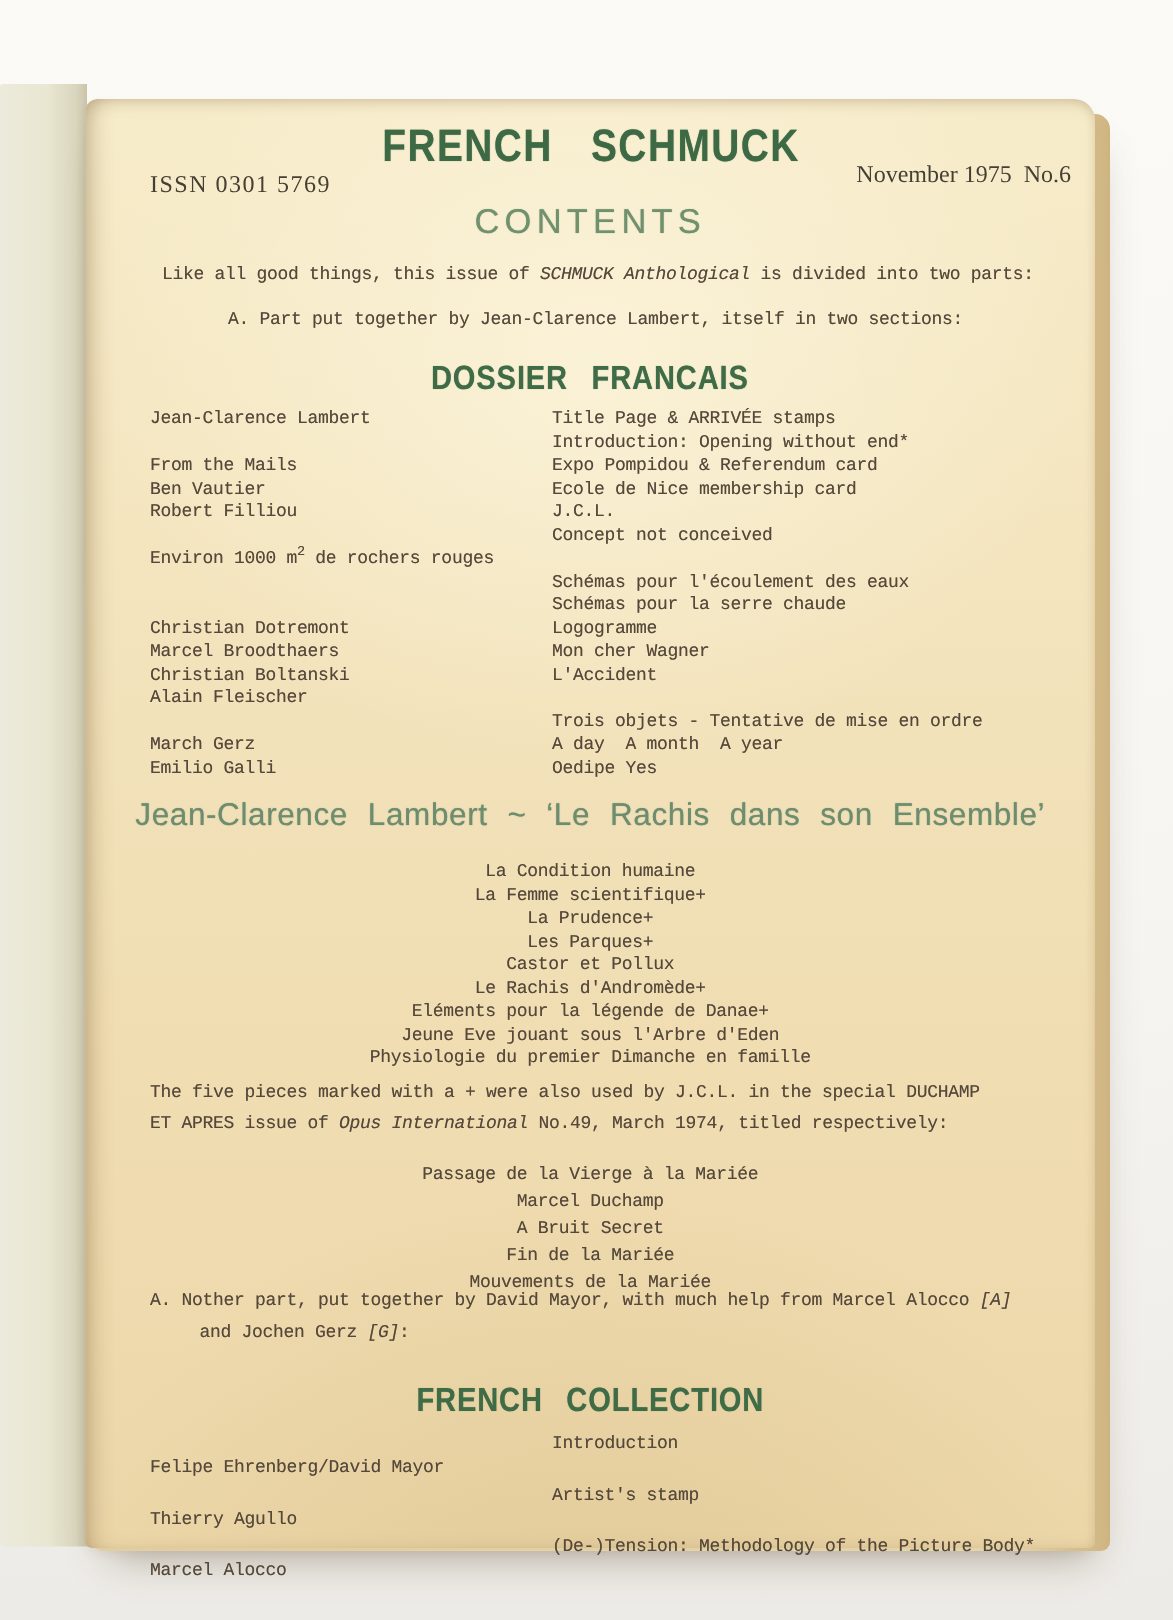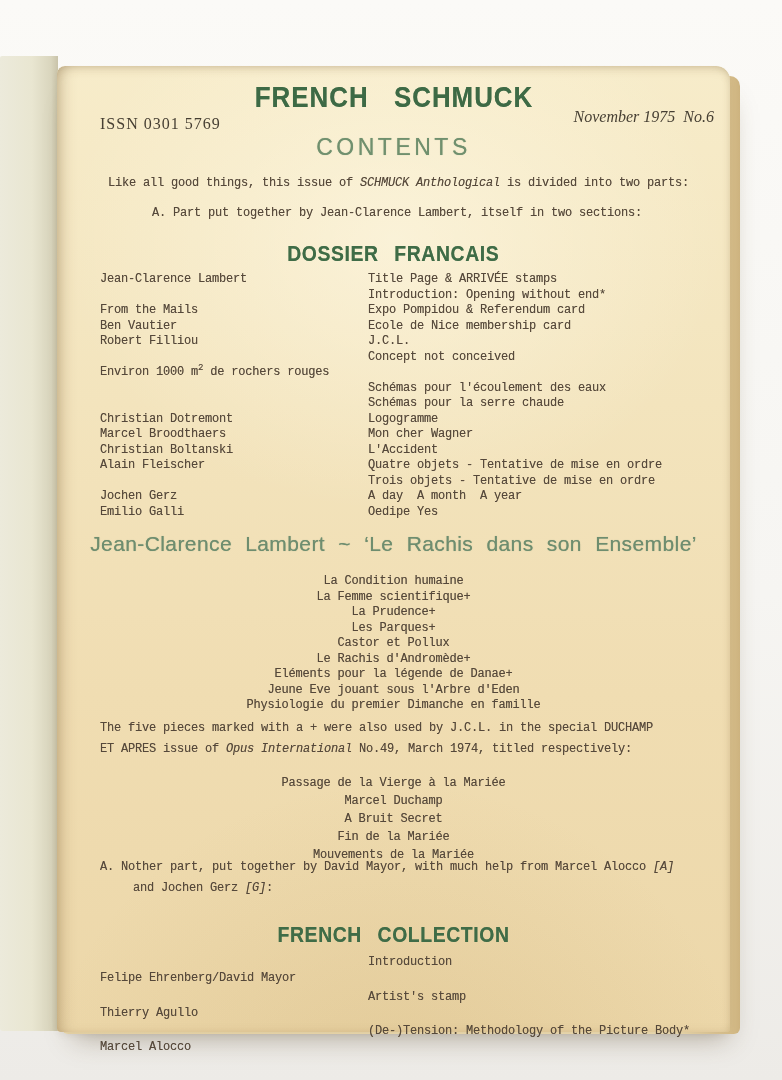--- a/index.html
+++ b/index.html
@@ -92,21 +92,21 @@
   <div class="page-under"></div>
 
   <div class="page">
 
     <div class="abs serif" style="left:43px; top:49px; font-size:16px; letter-spacing:1px;">ISSN 0301 5769</div>
 
     <div class="abs center" style="top:16px;">
       <span class="masthead">FRENCH SCHMUCK</span>
     </div>
 
-    <div class="abs serif" style="right:16px; top:42px; font-size:16px; white-space:pre;font-style:italic;">November 1975  No.6</div>
+    <div class="abs serif" style="right:16px; top:42px; font-size:16px; white-space:pre;">November 1975  No.6</div>
 
     <div class="abs center contents-h" style="top:68px;">CONTENTS</div>
 
     <div class="abs tw" style="left:51px; top:110px;"><span>Like all good things, this issue of </span><i>SCHMUCK Anthological</i><span> is divided into two parts:</span></div>
     <div class="abs tw" style="left:95px; top:140px;">A. Part put together by Jean-Clarence Lambert, itself in two sections:</div>
 
     <div class="abs center" style="top:176px;">
       <span class="green-h">DOSSIER FRANCAIS</span>
     </div>
 
@@ -153,28 +153,27 @@
       <div class="trow">
           <span class="tw ta">Marcel Broodthaers</span>
           <span class="tw">Mon cher Wagner</span>
         </div>
       <div class="trow">
           <span class="tw ta">Christian Boltanski</span>
           <span class="tw">L'Accident</span>
         </div>
       <div class="trow">
           <span class="tw ta">Alain Fleischer</span>
-          <span class="tw">Quatre objets - Tentative de mise en ordre</span>
         </div>
       <div class="trow">
           <span class="tw ta"></span>
           <span class="tw">Trois objets - Tentative de mise en ordre</span>
         </div>
       <div class="trow">
-          <span class="tw ta">Jochen Gerz</span>
+          <span class="tw ta">March Gerz</span>
           <span class="tw">A day  A month  A year</span>
         </div>
       <div class="trow">
           <span class="tw ta">Emilio Galli</span>
           <span class="tw">Oedipe Yes</span>
         </div>
     </div>
 
     <div class="abs center" style="top:466px;">
       <span class="lambert-h">Jean-Clarence Lambert ~ ‘Le Rachis dans son Ensemble’</span>

